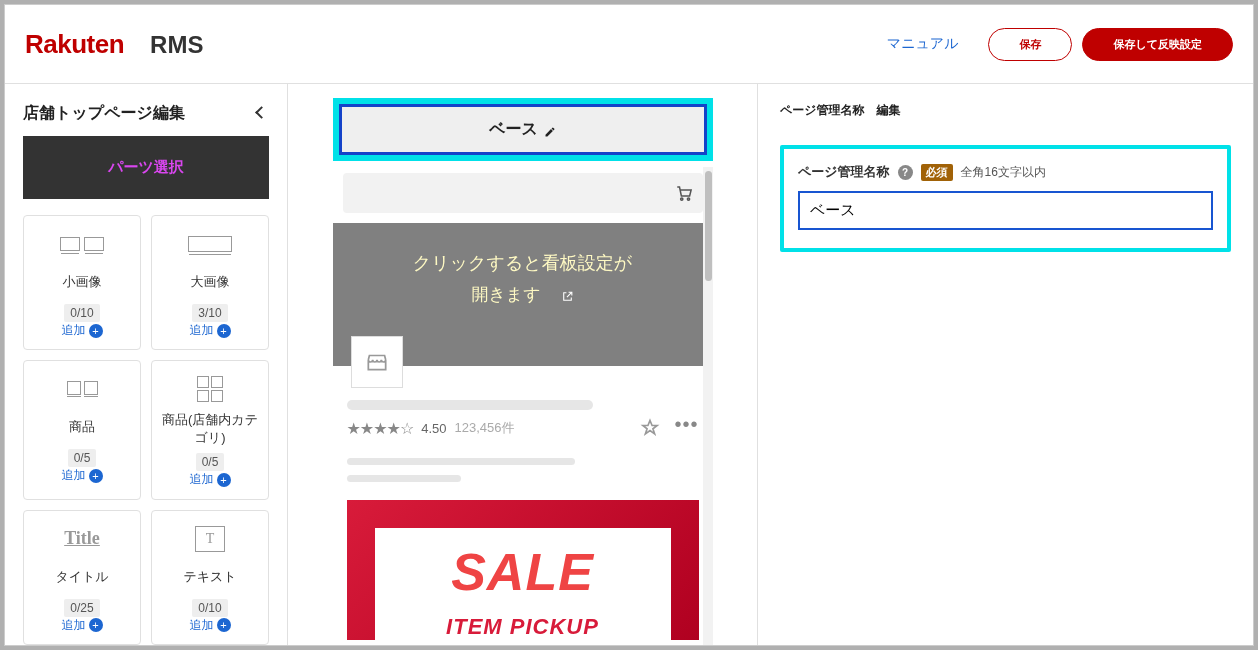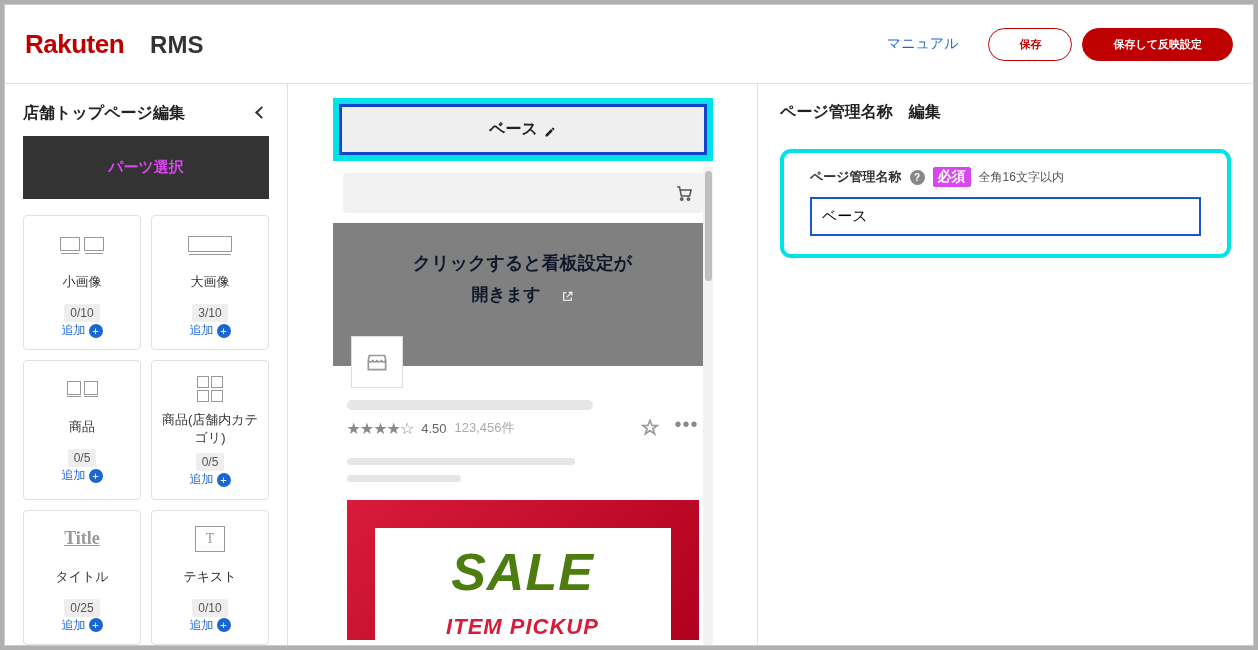--- a/index.html
+++ b/index.html
@@ -59,51 +59,51 @@
   
   .center { flex: 1; background: #fff; display: flex; flex-direction: column; align-items: center; position: relative; padding: 14px 20px 0; overflow: hidden; }
   .base-btn-wrap { width: 380px; border: 6px solid #00e1e8; padding: 0; margin-bottom: 6px; }
   .base-btn { border: 3px solid #1442c9; background: #efefef; padding: 12px; text-align: center; font-size: 16px; font-weight: 700; color: #222; cursor: pointer; display:flex; align-items:center; justify-content:center; gap:6px;}
   .pencil { width: 12px; height: 12px; display:inline-block; }
   .pencil svg { width:100%; height:100%; }
 
   .preview-frame { width: 380px; background: #fff; flex:1; overflow:hidden; position: relative; }
   .pv-search { height: 40px; margin: 6px 10px 10px; background: #f2f2f2; border-radius: 4px; display:flex; align-items:center; justify-content:flex-end; padding:0 10px;}
   .cart-icon { width:18px; height:18px; }
-  .pv-banner { background: #808080; color: #0f172a; padding: 28px 20px 60px; text-align: center; font-size: 18px; font-weight: 700; position: relative; }
+  .pv-banner { background: #808080; color: #fef9c3; padding: 28px 20px 60px; text-align: center; font-size: 18px; font-weight: 400; position: relative; }
   .pv-banner .sub { font-size: 17px; margin-top: 8px; display:inline-flex; align-items:center; gap:20px;}
   .ext-icon { width:13px; height:13px; }
   .store-badge { position: absolute; left: 18px; bottom: -22px; width: 52px; height: 52px; background: #fff; border: 1px solid #ddd; display:flex; align-items:center; justify-content:center;}
   .store-badge svg{ width:26px; height:26px;}
   .pv-meta { padding: 34px 14px 10px; }
   .skel { background: #e6e6e6; border-radius: 6px; height: 10px; margin-bottom: 8px; }
   .skel.w1{width:70%;}
   .pv-row { display:flex; align-items:center; gap:8px; font-size:13px; color:#666; }
   .stars { color:#888; letter-spacing:-1px; font-size:16px;}
   .fav-dots { margin-left:auto; display:flex; align-items:center; gap:14px; color:#888;}
   .star-outline{ width:20px; height:20px;}
   .dots{ font-size:20px; letter-spacing:1px; line-height:0; position:relative; top:-4px;}
   .skel-small{ background:#e6e6e6; border-radius:5px; height:7px; margin:10px 14px 0; }
   .skel-small.w1{width:60%;} .skel-small.w2{width:30%;}
 
   .sale-box { margin: 18px 14px 0; background: linear-gradient(135deg,#d81b3a,#b00020); padding: 28px 28px 0; }
   .sale-inner { background:#fff; text-align:center; padding: 18px 10px 0; }
-  .sale-big { color:#4d7c0f; font-weight:800; font-style:italic; font-size:52px; letter-spacing:1px; line-height:1;}
+  .sale-big { color:#ef4444; font-weight:800; font-style:italic; font-size:52px; letter-spacing:1px; line-height:1;}
   .sale-sub { color:#d81b3a; font-weight:800; font-style:italic; font-size:22px; letter-spacing:1px; margin-top:16px;}
 
   .scroll-track { position:absolute; right:0; top:0; bottom:0; width:10px; background:#f2f2f2; }
   .scroll-thumb { position:absolute; right:1px; top:4px; width:7px; height:110px; background:#bfbfbf; border-radius:4px; }
 
   
   .right { width: 496px; border-left: 1px solid #e0e0e0; padding: 18px 22px; }
-  .right-title { font-size: 16px; font-weight: 700; color: #222; margin-bottom: 26px; }
-  .field-wrap { border: 4px solid #00e1e8; padding: 14px 26px 18px; border-radius: 11px; }
+  .right-title { font-size: 12px; font-weight: 700; color: #222; margin-bottom: 26px; }
+  .field-wrap { border: 4px solid #00e1e8; padding: 14px 14px 18px; border-radius: 2px; }
   .field-label-row { display:flex; align-items:center; gap:8px; font-size:13px; color:#333; margin-bottom:10px; font-weight:600;}
   .help-q { width:15px; height:15px; border-radius:50%; background:#888; color:#fff; font-size:10px; display:inline-flex; align-items:center; justify-content:center; cursor:pointer;}
-  .req-badge { background:#d946ef; color:#fff; font-size:14px; padding:1px 5px; border-radius:2px; }
+  .req-badge { background:#a16207; color:#fff; font-size:11px; padding:1px 5px; border-radius:2px; }
   .field-hint { font-size:12px; color:#555; font-weight:400;}
   .text-input { width:100%; border:2px solid #1855d1; padding:9px 10px; font-size:15px; outline:none; }
 </style>
 </head>
 <body>
 
 <div class="app">
 
   <div class="header">
     <div class="logo">

